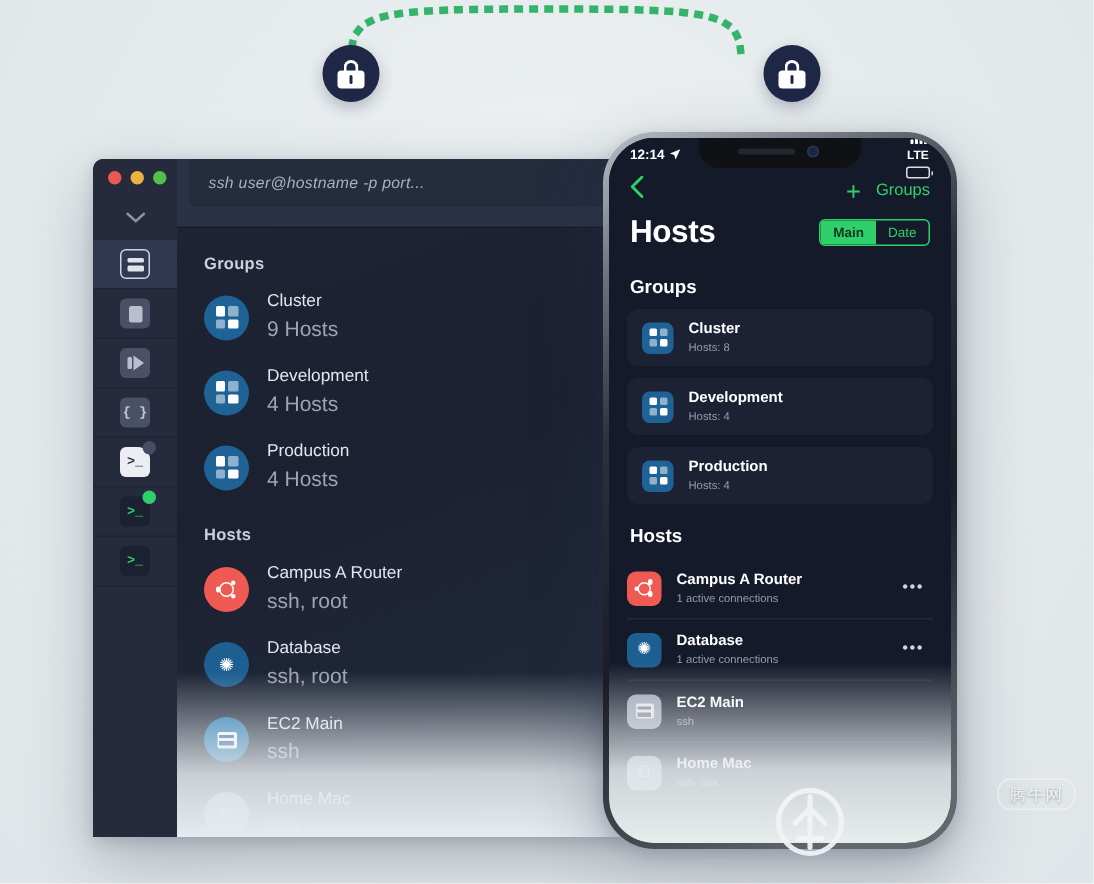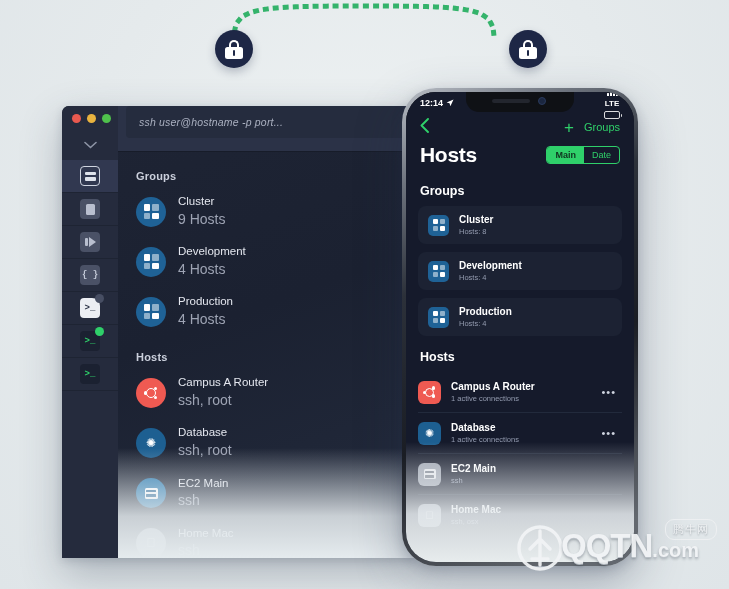--- a/index.html
+++ b/index.html
@@ -598,17 +598,14 @@
       <div id="phone-fade"></div>
     </div>
   </div>
 </div>
 
 <div id="watermark">
   <svg id="wm-logo" viewBox="0 0 46 46">
     <circle cx="23" cy="23" r="21" fill="none" stroke="#f2f4f6" stroke-width="3.4"></circle>
     <path d="M23 6 L23 40 M23 14 L13 24 M23 14 L33 24 M15 34 L31 34" stroke="#f2f4f6" stroke-width="3.4" fill="none" stroke-linecap="round"></path>
   </svg>
-  <div id="wm-text">
-    <span>QQTN</span><span class="dotcom">.com</span>
-  </div>
   <div id="wm-cn">腾牛网</div>
 </div>
 
 </body></html>

